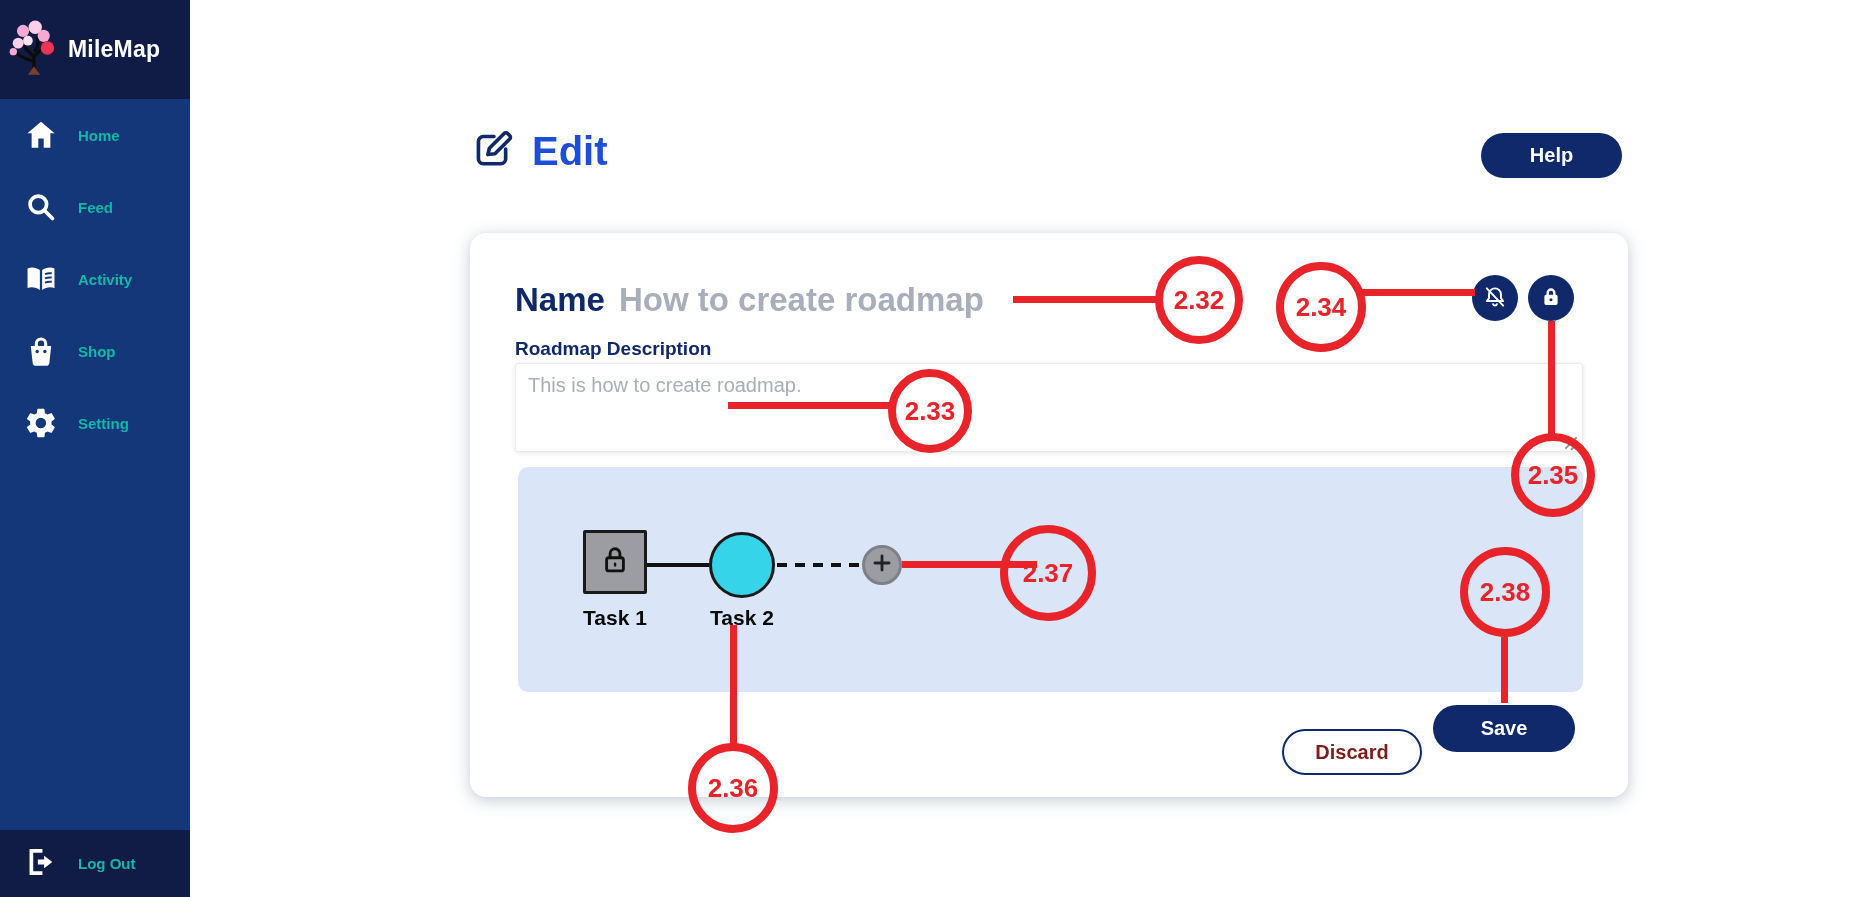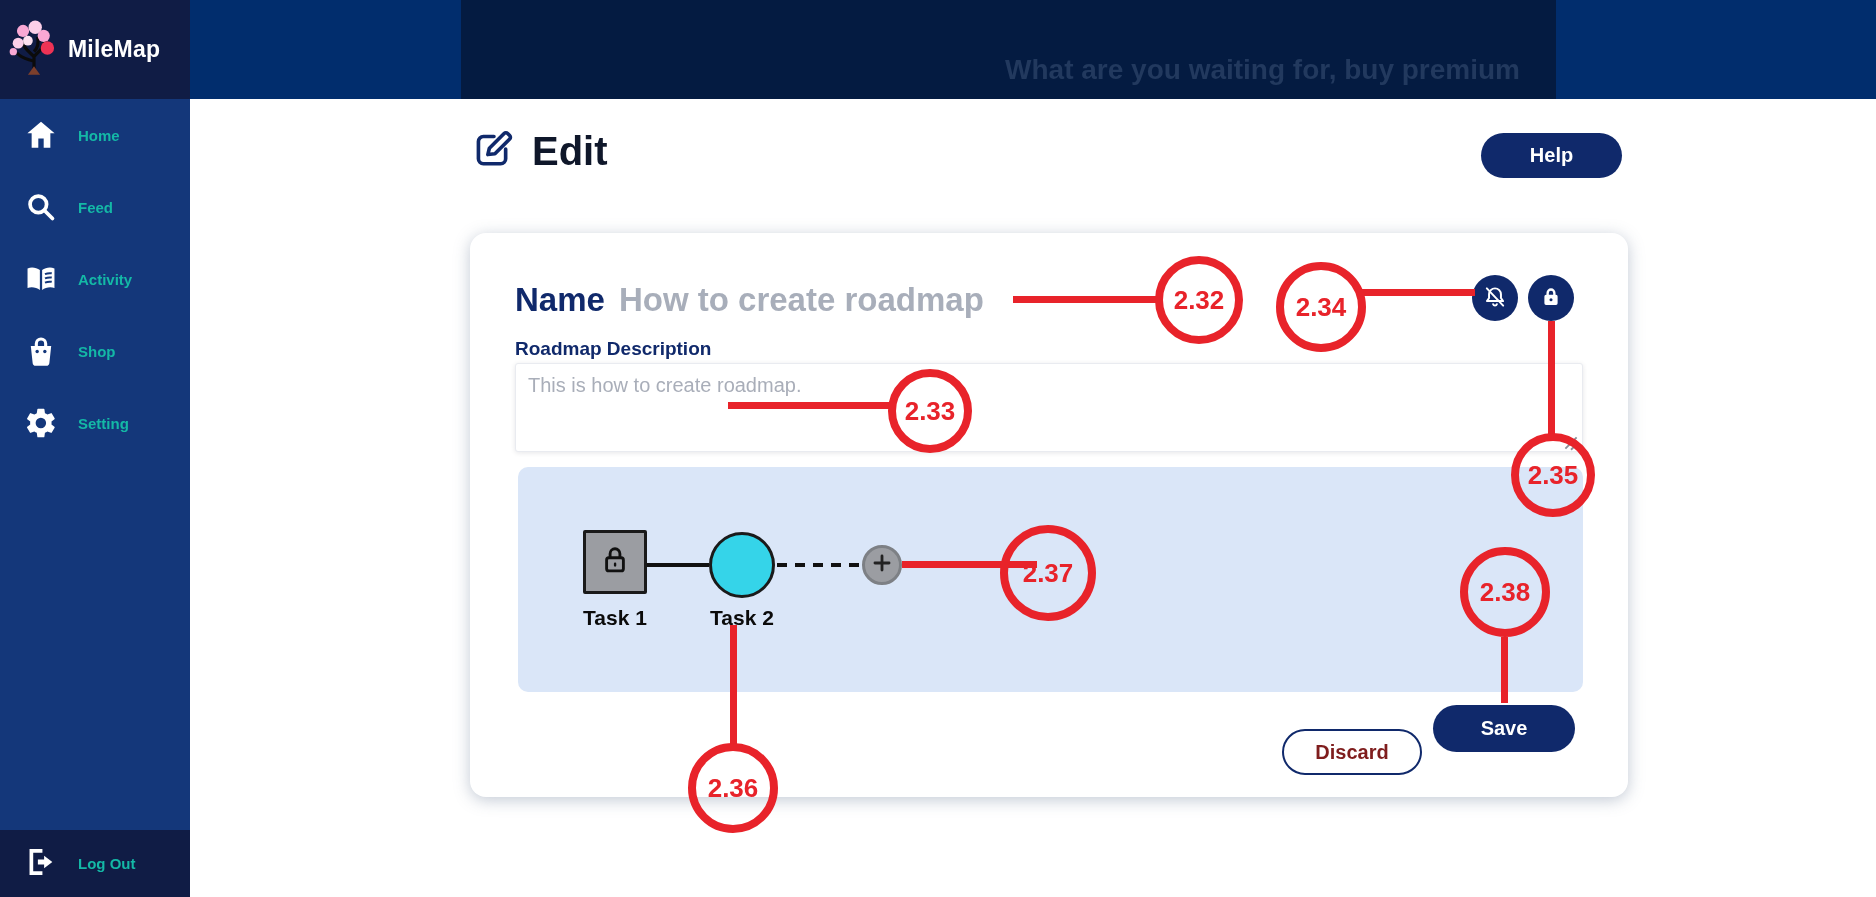--- a/index.html
+++ b/index.html
@@ -18,21 +18,21 @@
   .logout { position:absolute; left:0; bottom:0; width:190px; height:67px; background:#101c45; display:flex; align-items:center; padding-left:24px; gap:20px; cursor:pointer; }
 
   
   .topbar { position:absolute; left:190px; top:0; width:1686px; height:99px; background:#012d6d; }
   .promo-banner { position:absolute; left:271px; top:0; width:1095px; height:99px; background:#041b41;
                   display:flex; align-items:flex-end; justify-content:flex-end; padding:0 36px 13px 0; }
   .promo-text { color:#22395e; font-weight:700; font-size:28px; }
 
   
   .page-title-row { position:absolute; left:470px; top:126px; display:flex; align-items:center; gap:16px; }
-  .page-title { color:#0f172a; font-weight:700; font-size:40px; }
+  .page-title { color:#1d4ed8; font-weight:700; font-size:40px; }
   .help-button { position:absolute; left:1481px; top:133px; width:141px; height:45px; border-radius:24px;
                  background:#10296b; color:#fff; font-weight:700; font-size:20px; border:none;
                  display:flex; align-items:center; justify-content:center; cursor:pointer; }
 
   
   .card { position:absolute; left:470px; top:233px; width:1158px; height:564px; background:#fff;
           border-radius:16px; box-shadow:0 3px 16px rgba(120,136,160,0.45); }
   .name-row { position:absolute; left:45px; top:48px; display:flex; align-items:baseline; gap:14px; }
   .name-label { color:#10296b; font-weight:700; font-size:33px;text-align:center; }
   .name-value { color:#a8aeba; font-weight:700; font-size:33px; }
@@ -76,25 +76,20 @@
   .ann-circle { position:absolute; border:8px solid #e8232a; border-radius:50%; background:transparent;
                 display:flex; align-items:center; justify-content:center; z-index:50; }
   .ann-circle span { color:#e8232a; font-weight:700; font-size:26px; }
   .ann-line { position:absolute; background:#e8232a; z-index:49; }
 </style>
 </head>
 <body>
 
 <div class="app">
 
-  <div class="topbar">
-    <div class="promo-banner">
-      <span class="promo-text">What are you waiting for, buy premium</span>
-    </div>
-  </div>
 
   <div class="sidebar">
     <div class="sidebar-header">
       <span class="icon">
         <svg width="52" height="56" viewBox="0 0 40 46">
           <path d="M20 42V28 M20 30c-4-4-8-6-10-13 M20 30c4-4 8-7 9-13 M20 34c-5-2-10-2-14-7 M20 26c3-3 4-7 3-12" stroke="#0b0b0b" stroke-width="2.6" fill="none"></path>
           <path d="M15 45l5-7 5 7z" fill="#7c3f2c"></path>
           <circle cx="11" cy="9" r="5" fill="#f9a8d4"></circle>
           <circle cx="21" cy="6" r="5.5" fill="#fbcfe8"></circle>
           <circle cx="28" cy="13" r="5" fill="#f9a8d4"></circle>

